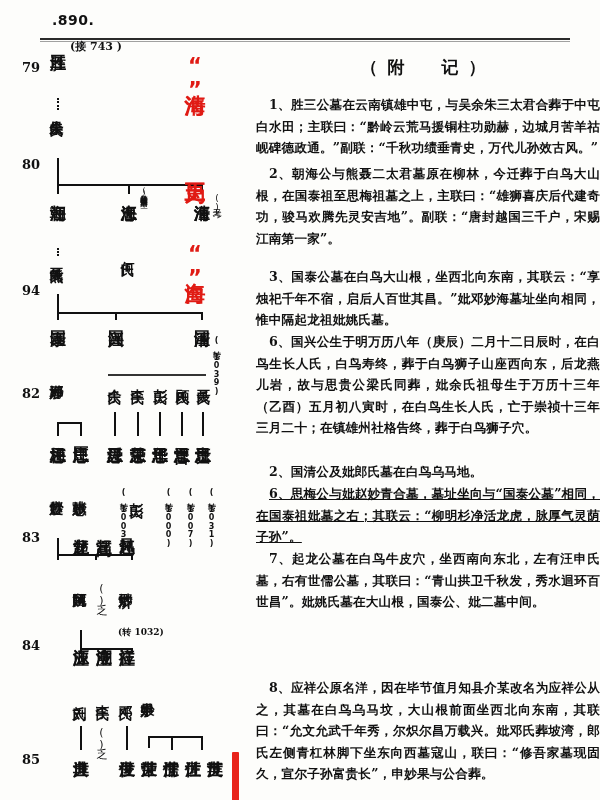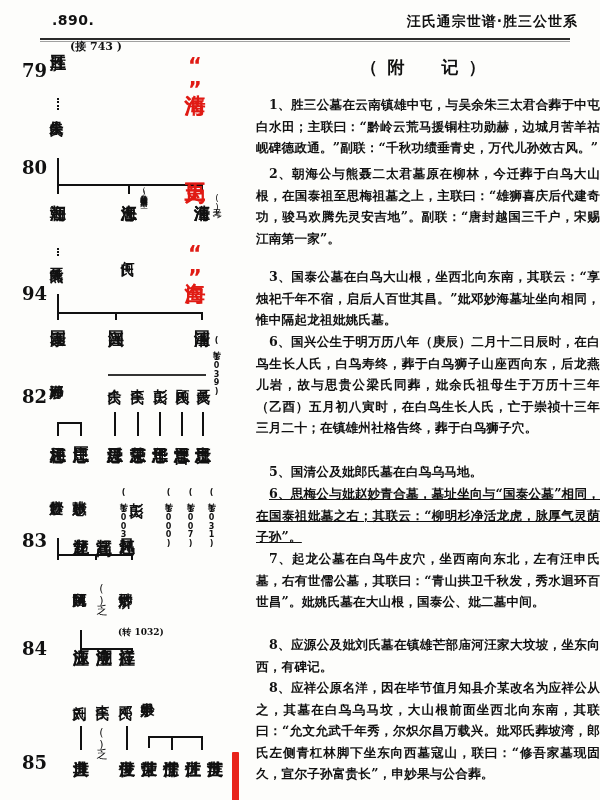--- a/index.html
+++ b/index.html
@@ -17,21 +17,21 @@
   .hdr-pageno{position:absolute;left:52px;top:0px;font-size:14px;font-weight:bold;letter-spacing:.5px;}
   .hdr-title{position:absolute;right:22px;top:1px;font-size:14px;font-weight:bold;letter-spacing:1px;}
   .rule{position:absolute;left:40px;top:26px;width:530px;height:2px;background:#2a2a2a;}
   .rule2{position:absolute;left:40px;top:29px;width:530px;height:1px;background:#555;opacity:.55;}
 
   
   .left{position:absolute;left:0;top:36px;width:250px;height:764px;}
   .right{position:absolute;left:256px;top:36px;width:344px;height:764px;}
 
   
-  .gen-no{position:absolute;font-size:18px;font-weight:bold;font-family:"DejaVu Serif","Liberation Serif",serif;}
+  .gen-no{position:absolute;font-size:13px;font-weight:bold;font-family:"DejaVu Serif","Liberation Serif",serif;}
   
   .v{
     position:absolute;
     writing-mode:vertical-rl;
     text-orientation:upright;
     font-family:"DejaVu Sans","Liberation Sans",sans-serif;
     font-weight:bold;
     line-height:1.0;
     letter-spacing:0px;
     white-space:nowrap;
@@ -64,21 +64,20 @@
         text-indent:13px;
         letter-spacing:.2px;}
 </style>
 </head>
 <body>
 
 <div class="page">
 
   <div class="hdr">
     <div class="hdr-pageno">.890.</div>
-    <div class="hdr-title">汪氏通宗世谱·胜三公世系</div>
     <div class="rule"></div>
     <div class="rule2"></div>
   </div>
 
   <div class="left">
 
     <div class="gen-no" style="left:22px;top:24px;">79</div>
     <div class="gen-no" style="left:22px;top:121px;">80</div>
     <div class="gen-no" style="left:22px;top:247px;">94</div>
     <div class="gen-no" style="left:22px;top:350px;">82</div>
@@ -219,20 +218,19 @@
 
   </div>
 
   <div class="right">
     <div class="rtitle">（附　记）</div>
 
     <div class="para" style="top:58px;">1、胜三公墓在云南镇雄中屯，与吴余朱三太君合葬于中屯白水田；主联曰：“黔岭云荒马援铜柱功勋赫，边城月苦羊祜岘碑德政通。”副联：“千秋功绩垂青史，万代儿孙效古风。”</div>
     <div class="para" style="top:127px;">2、朝海公与熊聂二太君墓原在柳林，今迁葬于白鸟大山根，在国泰祖至思梅祖墓之上，主联曰：“雄狮喜庆后代建奇功，骏马欢腾先灵安吉地”。副联：“唐封越国三千户，宋赐江南第一家”。</div>
     <div class="para" style="top:230px;">3、国泰公墓在白鸟大山根，坐西北向东南，其联云：“享烛祀千年不宿，启后人百世其昌。”妣邓妙海墓址坐向相同，惟中隔起龙祖妣姚氏墓。</div>
     <div class="para" style="top:295px;">6、国兴公生于明万历八年（庚辰）二月十二日辰时，在白鸟生长人氏，白鸟寿终，葬于白鸟狮子山座西向东，后龙燕儿岩，故与思贵公梁氏同葬，妣余氏祖母生于万历十三年（乙酉）五月初八寅时，在白鸟生长人氏，亡于崇祯十三年三月二十；在镇雄州社格告终，葬于白鸟狮子穴。</div>
-    <div class="para" style="top:425px;">5、国清公及妣郎氏墓在白鸟乌马地。</div>
+    <div class="para" style="top:425px;">2、国清公及妣郎氏墓在白鸟乌马地。</div>
     <div class="para" style="top:447px;text-decoration:underline;">6、思梅公与妣赵妙青合墓，墓址坐向与“国泰公墓”相同，在国泰祖妣墓之右；其联云：“柳明杉净活龙虎，脉厚气灵荫子孙”。</div>
     <div class="para" style="top:512px;">7、起龙公墓在白鸟牛皮穴，坐西南向东北，左有汪申氏墓，右有世儒公墓，其联曰：“青山拱卫千秋发，秀水迴环百世昌”。妣姚氏墓在大山根，国泰公、妣二墓中间。</div>
-    <div class="para" style="top:598px;">8、应源公及妣刘氏墓在镇雄芒部庙河汪家大坟坡，坐东向西，有碑记。</div>
     <div class="para" style="top:641px;">8、应祥公原名洋，因在毕节值月知县介某改名为应祥公从之，其墓在白鸟乌马坟，大山根前面坐西北向东南，其联曰：“允文允武千年秀，尔炽尔昌万载兴。妣邓氏葬坡湾，郎氏左侧青杠林脚下坐东向西墓寇山，联曰：“修吾家墓现固久，宣尔子孙富贵长”，申妙果与公合葬。</div>
   </div>
 
 </div>
 
 </body></html>

